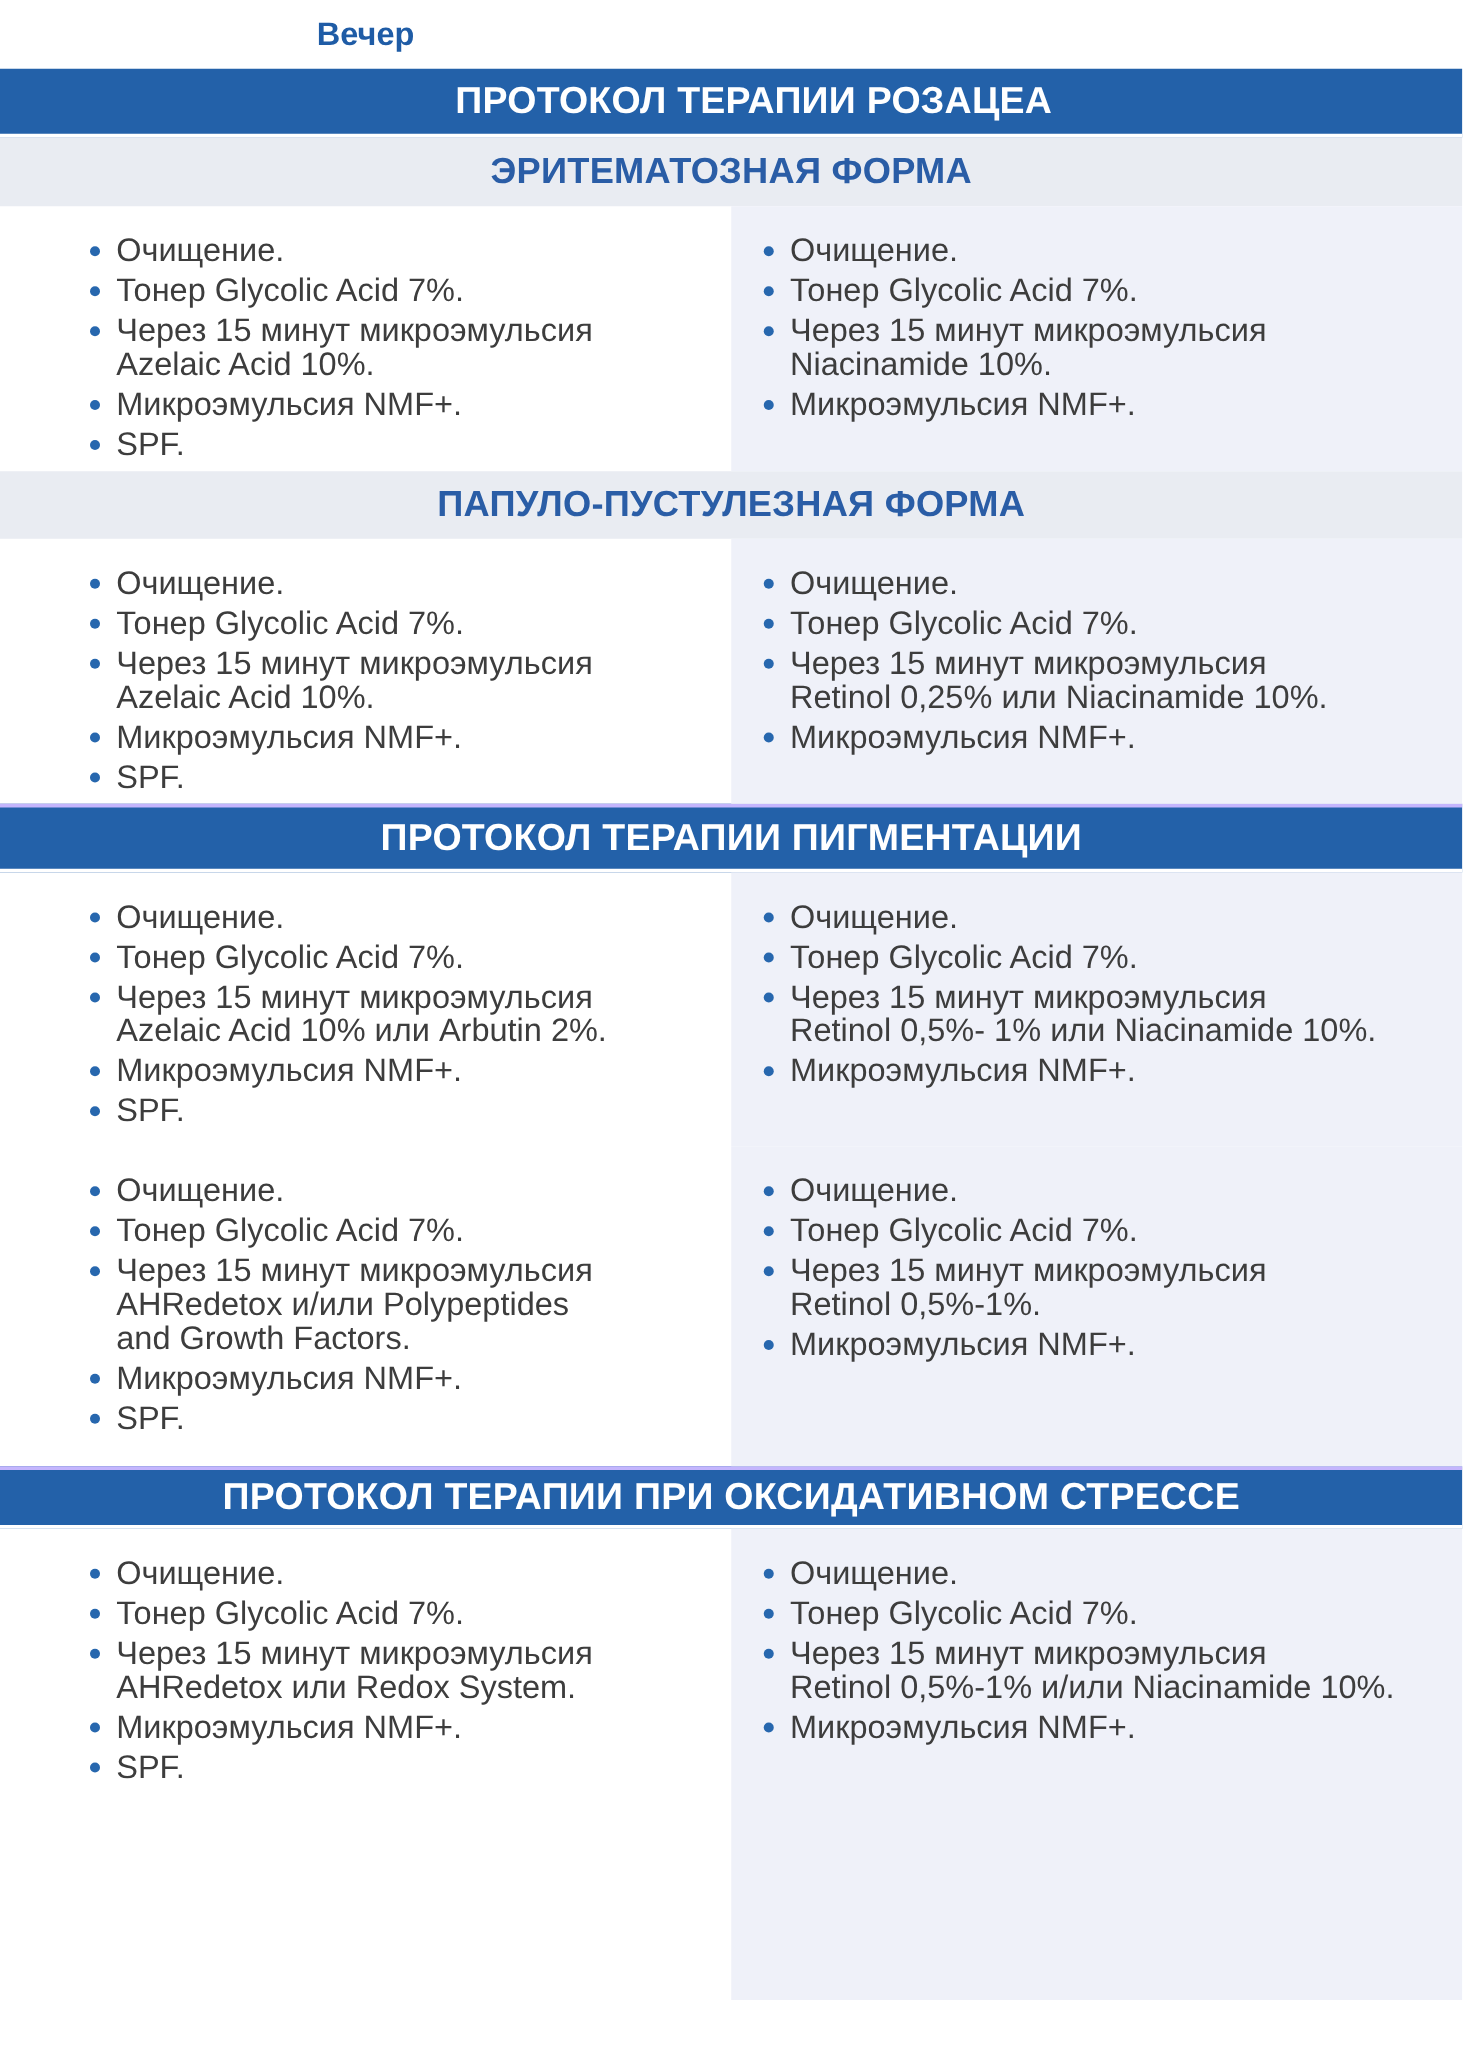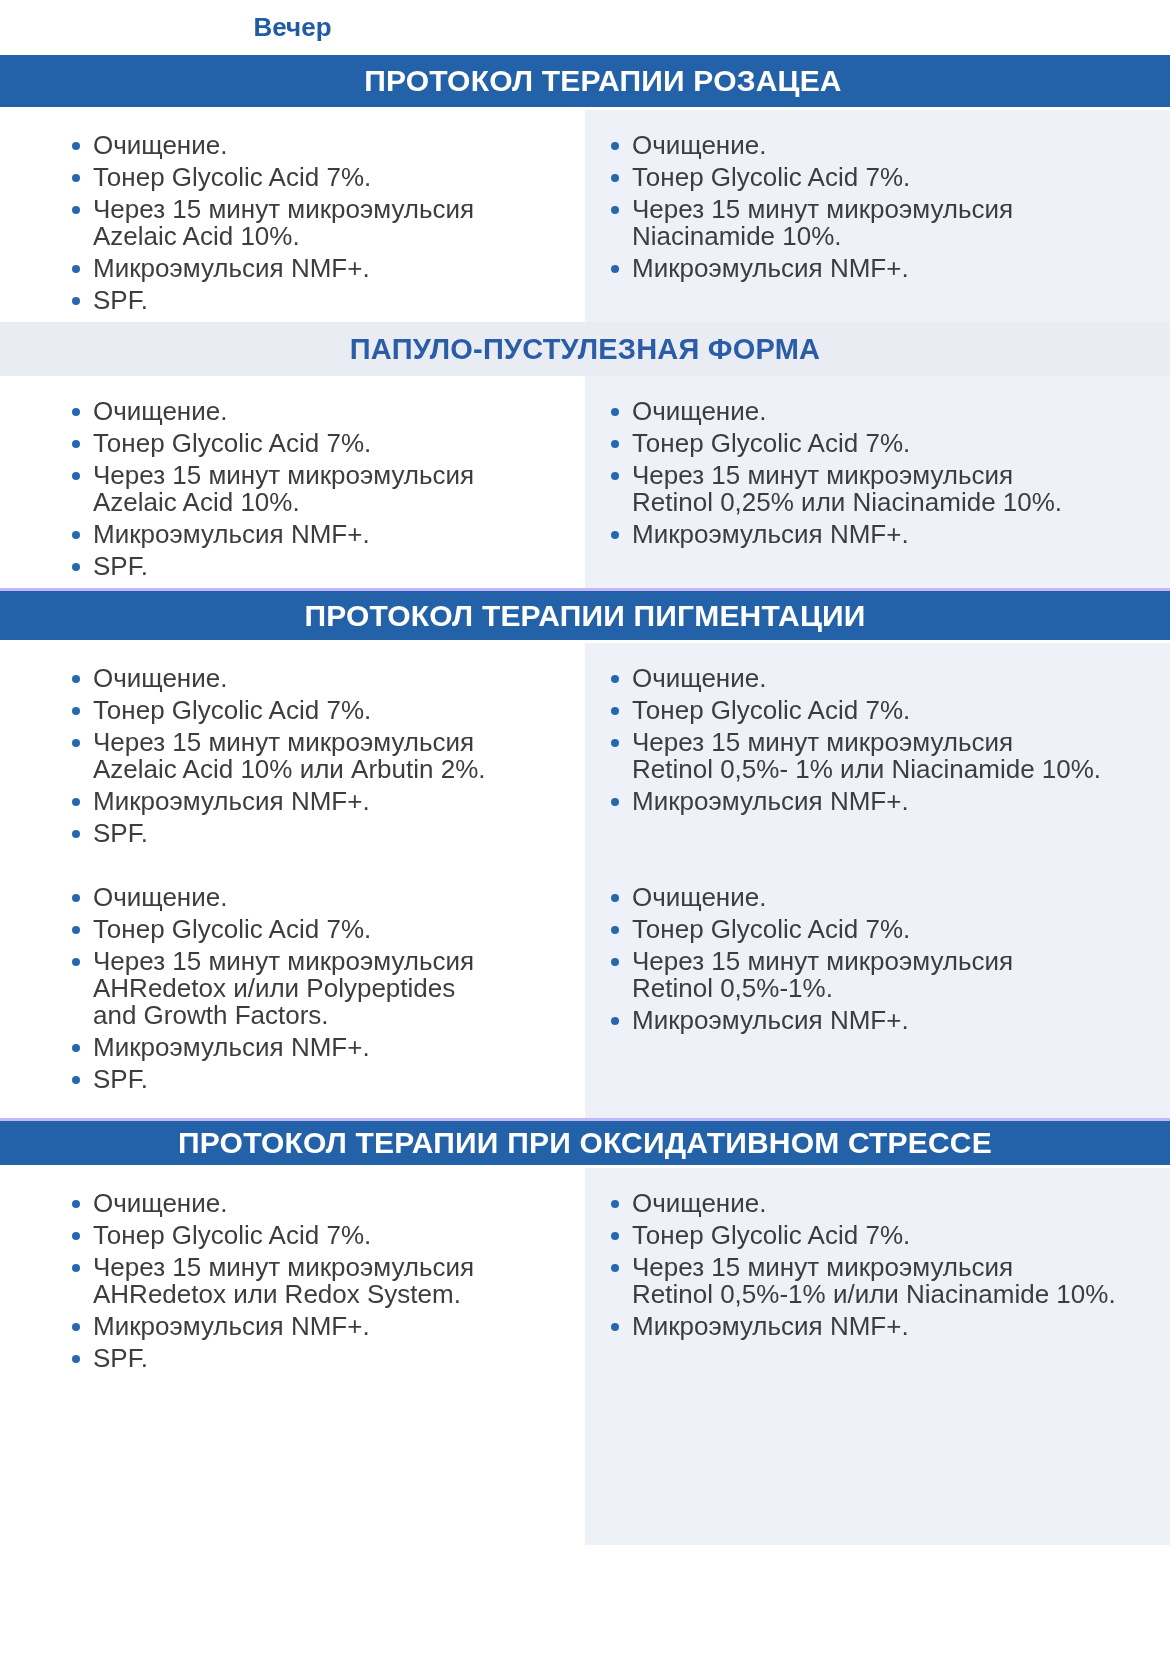--- a/index.html
+++ b/index.html
@@ -72,20 +72,23 @@
   <div class="header-row">
     <div class="header-cell morning">
       <span>Вечер</span>
     </div>
   </div>
 
   <div class="banner dark first h55">
     <span>ПРОТОКОЛ ТЕРАПИИ РОЗАЦЕА</span>
   </div>
 
+  <div class="banner light h55">
+    <span>ЭРИТЕМАТОЗНАЯ ФОРМА</span>
+  </div>
 
   <div class="content-row c1">
     <div class="content-col morning">
       <ul class="steps">
           <li>
             <span class="dot"></span>
             <span class="txt">Очищение.</span>
           </li>
           <li>
             <span class="dot"></span>

